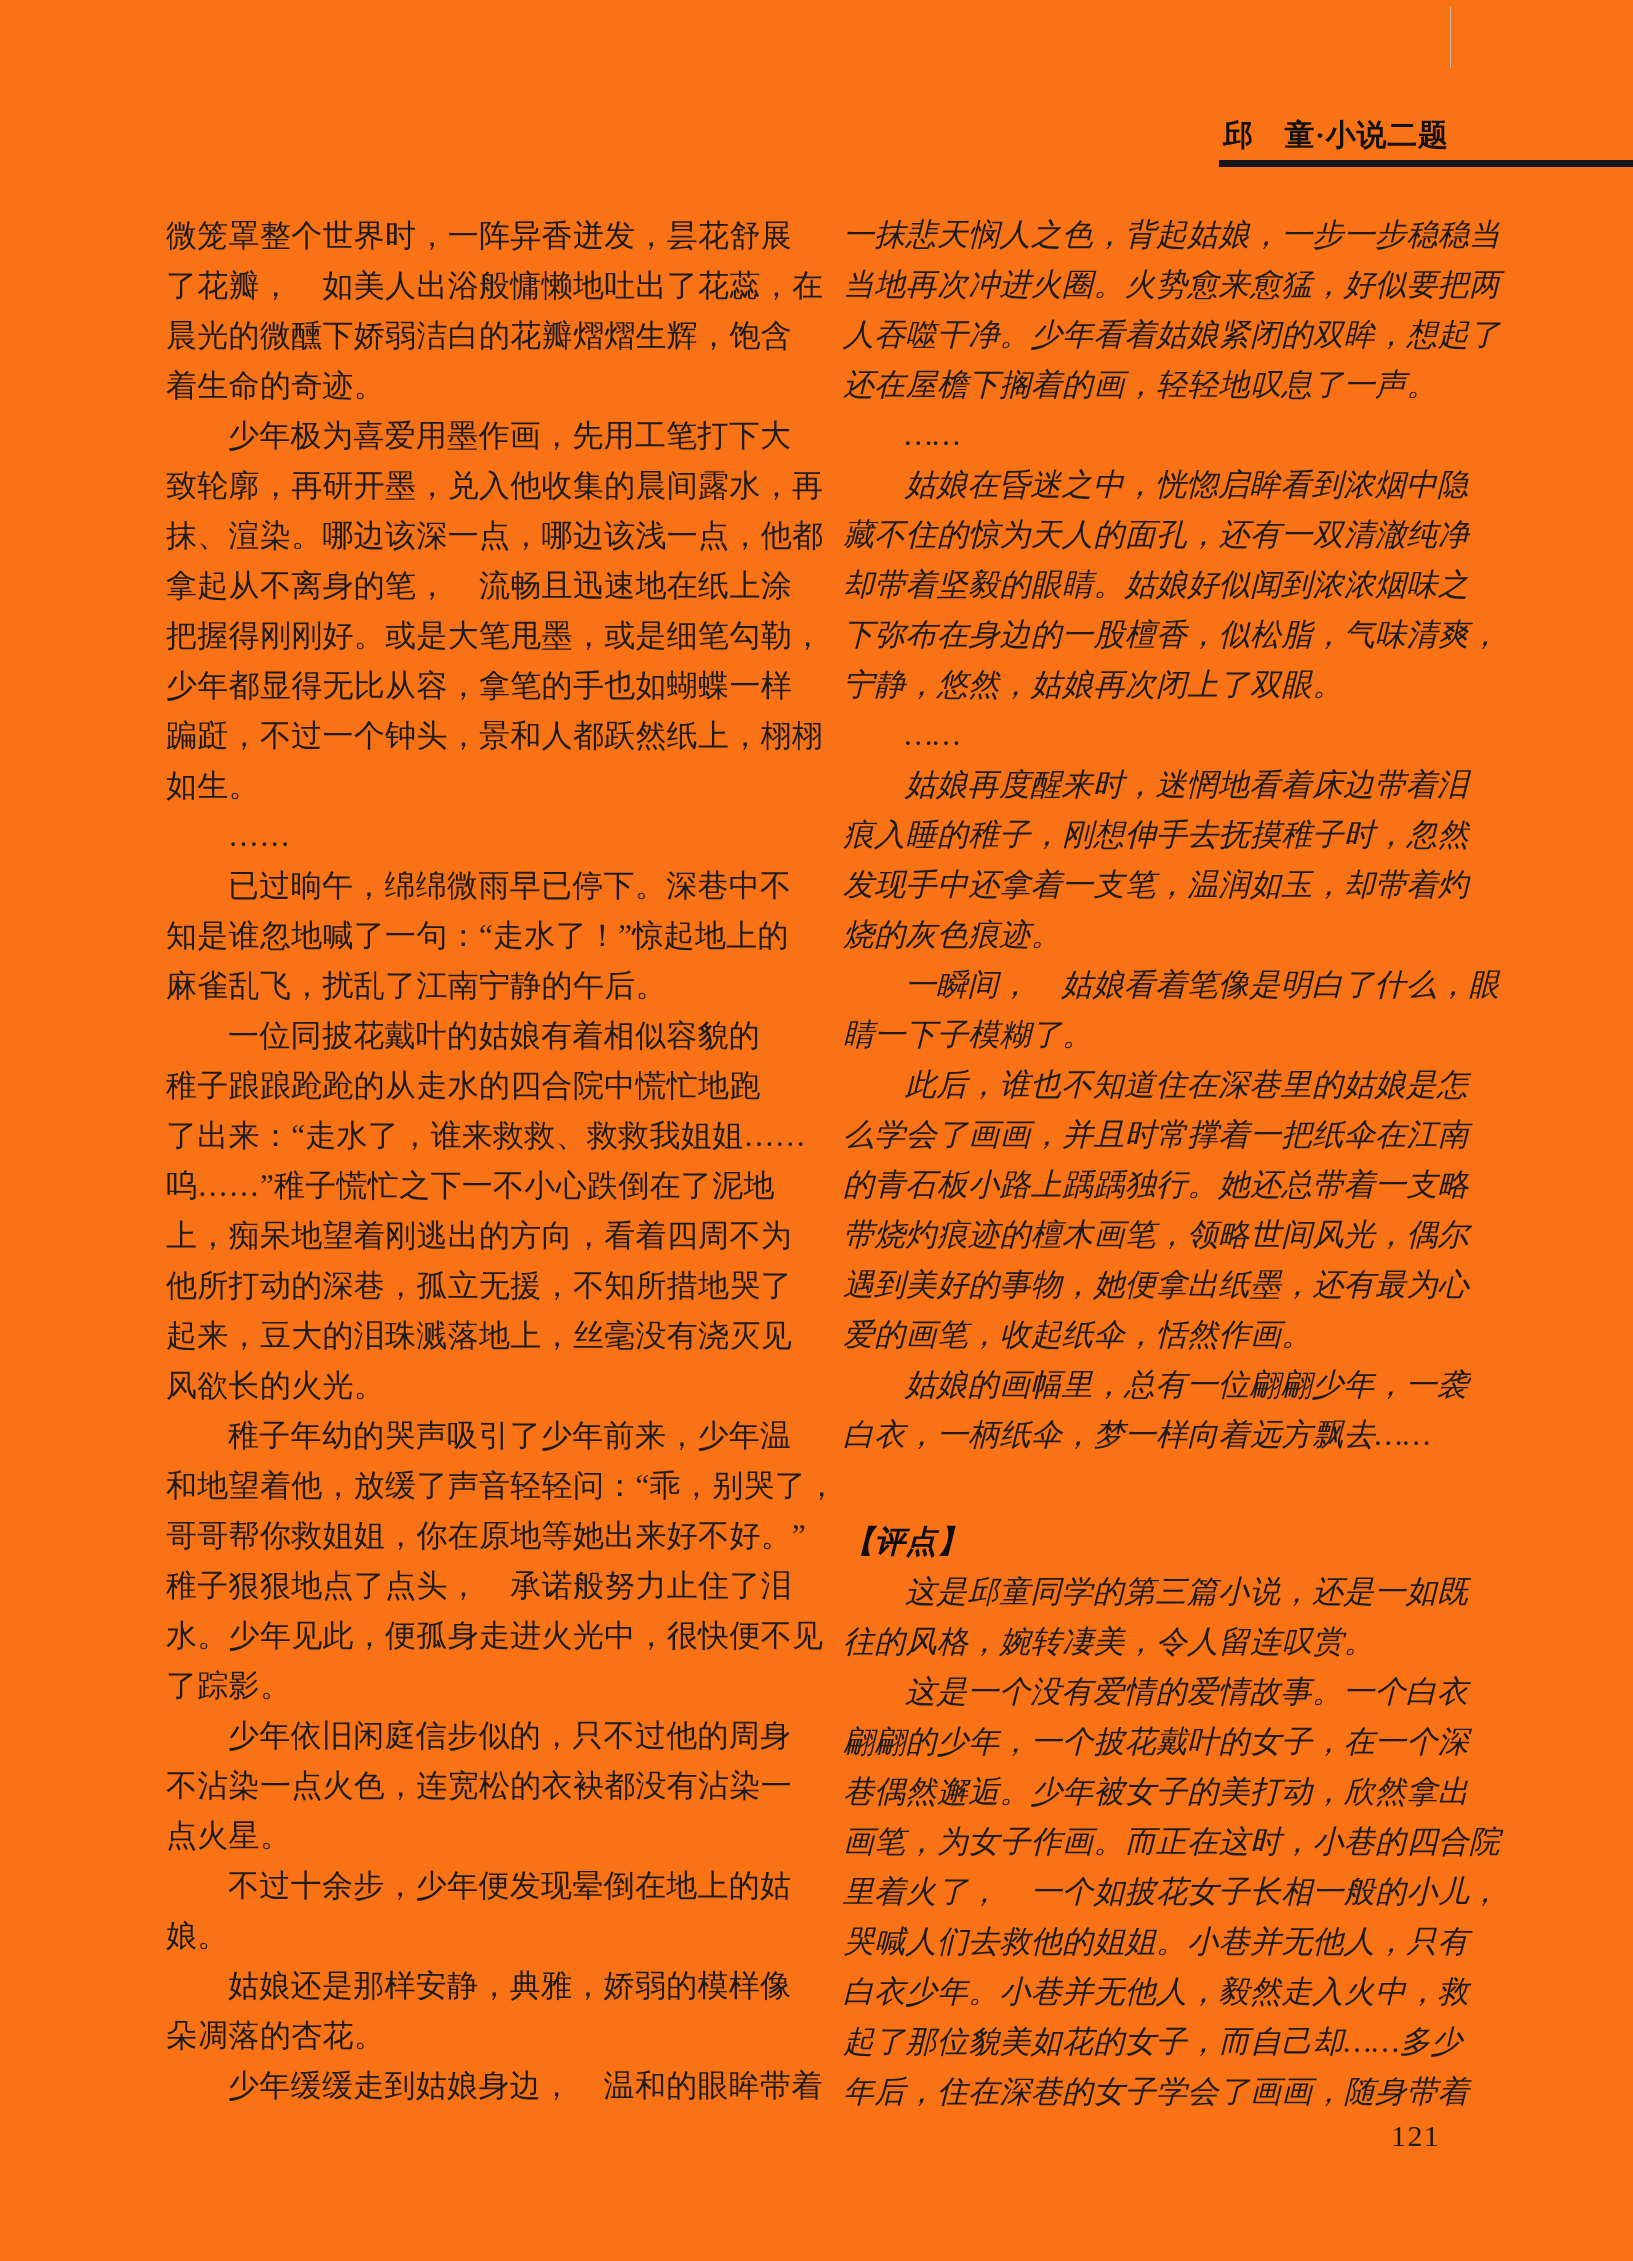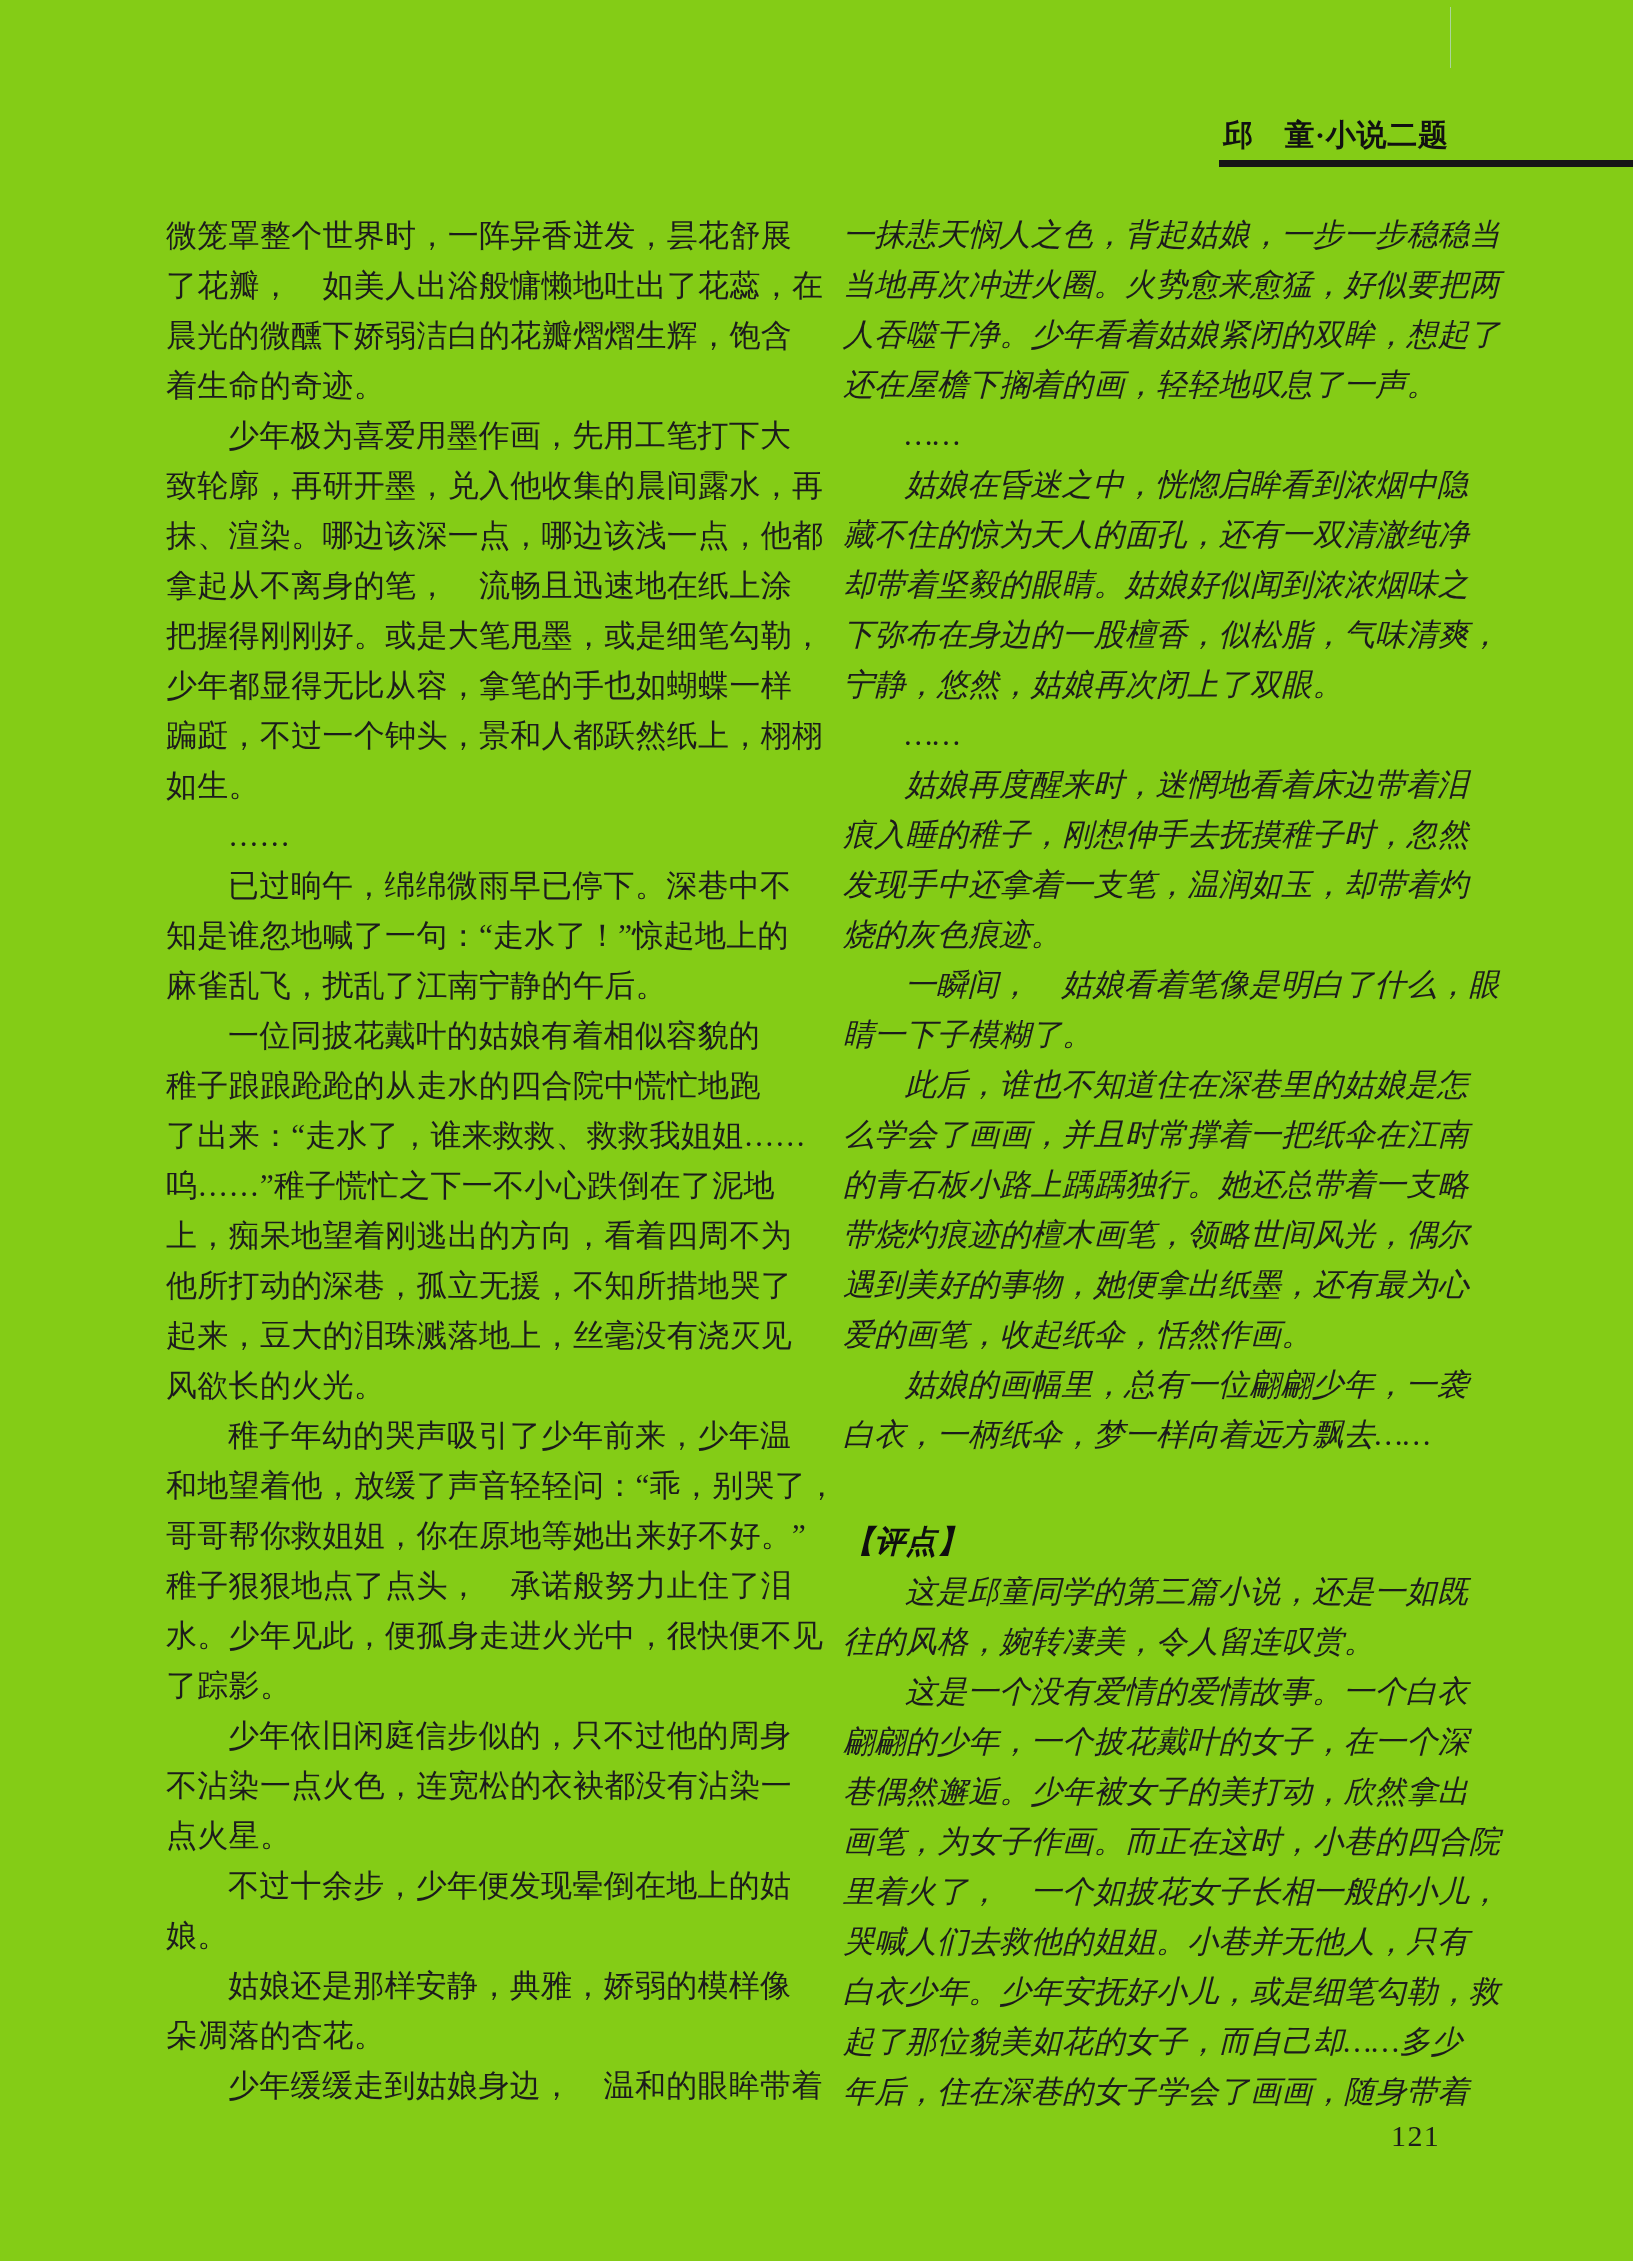--- a/index.html
+++ b/index.html
@@ -1,19 +1,19 @@
 <!DOCTYPE html>
 <html style="font-size:11px"><head>
 <meta charset="utf-8">
 <style>
   html,body{margin:0;padding:0;background:#e9e9e9;}
   .page{
     position:relative;
     width:1634px;height:2261px;
-    background:#84cc16;
+    background:#f97316;
     font-family:"Liberation Serif","DejaVu Serif",serif;
     color:#1c1c1c;
     overflow:hidden;
   }
   .header-title{
     position:absolute;
     left:1223px;top:115px;
     font-size:30px;
     font-weight:700;
     letter-spacing:0.7px;
@@ -138,21 +138,21 @@
       <div class="spacer-gap"></div>
       <div class="line heading">【评点】</div>
       <div class="line indent">这是邱童同学的第三篇小说，还是一如既</div>
       <div class="line">往的风格，婉转凄美，令人留连叹赏。</div>
       <div class="line indent">这是一个没有爱情的爱情故事。一个白衣</div>
       <div class="line">翩翩的少年，一个披花戴叶的女子，在一个深</div>
       <div class="line">巷偶然邂逅。少年被女子的美打动，欣然拿出</div>
       <div class="line">画笔，为女子作画。而正在这时，小巷的四合院</div>
       <div class="line">里着火了，　一个如披花女子长相一般的小儿，</div>
       <div class="line">哭喊人们去救他的姐姐。小巷并无他人，只有</div>
-      <div class="line">白衣少年。少年安抚好小儿，或是细笔勾勒，救</div>
+      <div class="line">白衣少年。小巷并无他人，毅然走入火中，救</div>
       <div class="line">起了那位貌美如花的女子，而自己却……多少</div>
       <div class="line">年后，住在深巷的女子学会了画画，随身带着</div>
     </div>
 
   <div class="page-number">121</div>
 
   <div class="scan-artifact"></div>
 </div>
 
 

